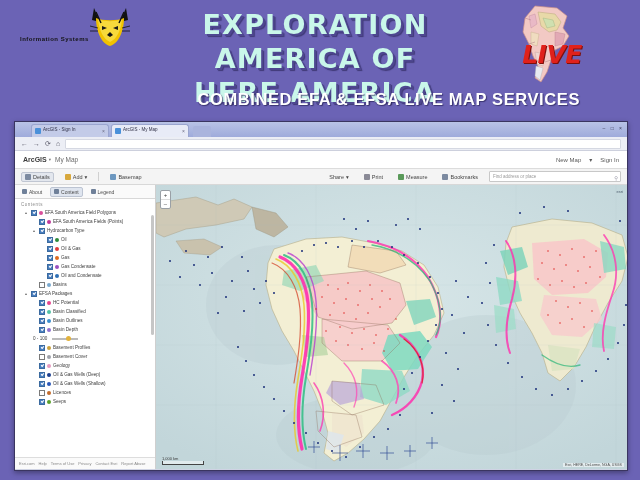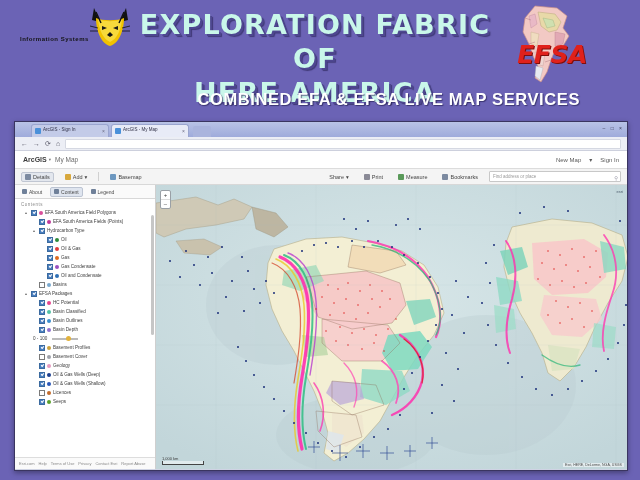--- a/index.html
+++ b/index.html
@@ -182,40 +182,40 @@
       <path d="M22 26 L19 29 L22 31 L25 29 Z" fill="#141414"></path>
       <path d="M8 6 L13 17" stroke="#111" stroke-width="1.4" fill="none"></path>
       <path d="M36 6 L31 17" stroke="#111" stroke-width="1.4" fill="none"></path>
       <path d="M2 20 L10 22 M2 25 L10 25" stroke="#111" stroke-width="0.8"></path>
       <path d="M42 20 L34 22 M42 25 L34 25" stroke="#111" stroke-width="0.8"></path>
     </svg>
   </div>
 
 
   <div class="title-main">
-    <span class="title-line">EXPLORATION FABRIC OF</span>
+    <span class="title-line">EXPLORATION AMERICA OF</span>
     <span class="title-line">HERE AMERICA</span>
   </div>
   <div class="subtitle">COMBINED EFA &amp; EFSA LIVE MAP SERVICES</div>
 
   <div class="logo-efsa">
     <svg width="92" height="84" viewBox="0 0 92 84">
       <g>
         <path d="M30 4 L52 6 L62 14 L58 26 L64 34 L58 44 L50 48 L46 58 L42 70 L36 80 L30 76 L33 64 L28 54 L24 42 L18 30 L20 16 Z" fill="#f2c9c4" stroke="#c98f8a" stroke-width="0.7"></path>
         <path d="M33 10 L50 12 L56 20 L52 28 L44 30 L36 24 Z" fill="#e8d9a8" stroke="#bba97a" stroke-width="0.5"></path>
         <path d="M38 16 L48 18 L50 24 L42 26 Z" fill="#cfe0b0" stroke="#9bb07e" stroke-width="0.4"></path>
         <path d="M24 14 L30 12 L32 22 L26 26 Z" fill="#e9b9c6" stroke="#c08ba0" stroke-width="0.4"></path>
         <path d="M50 30 L60 32 L58 42 L50 44 Z" fill="#e2a9b5" stroke="#bb8190" stroke-width="0.4"></path>
         <path d="M26 30 L34 32 L32 44 L26 42 Z" fill="#f0dcc0" stroke="#c2ab88" stroke-width="0.4"></path>
         <path d="M30 50 L40 52 L38 64 L32 62 Z" fill="#efd6d2" stroke="#c39c98" stroke-width="0.4"></path>
         <path d="M31 64 L38 66 L35 78 L30 74 Z" fill="#e7eaf0" stroke="#a8adb8" stroke-width="0.4"></path>
         <path d="M20 16 L26 18 M24 42 L30 40 M46 58 L40 60" stroke="#b07c86" stroke-width="0.5" fill="none"></path>
       </g>
     </svg>
-    <div class="efsa-word">EFSA</div>
+    <div class="efsa-word">LIVE</div>
   </div>
 
   <div class="browser">
 
     <div class="chrome-top">
       <div class="tab t1">
         <span class="tab-fav"></span>
         <span>ArcGIS - Sign In</span>
         <span class="tab-x">×</span>
       </div>

